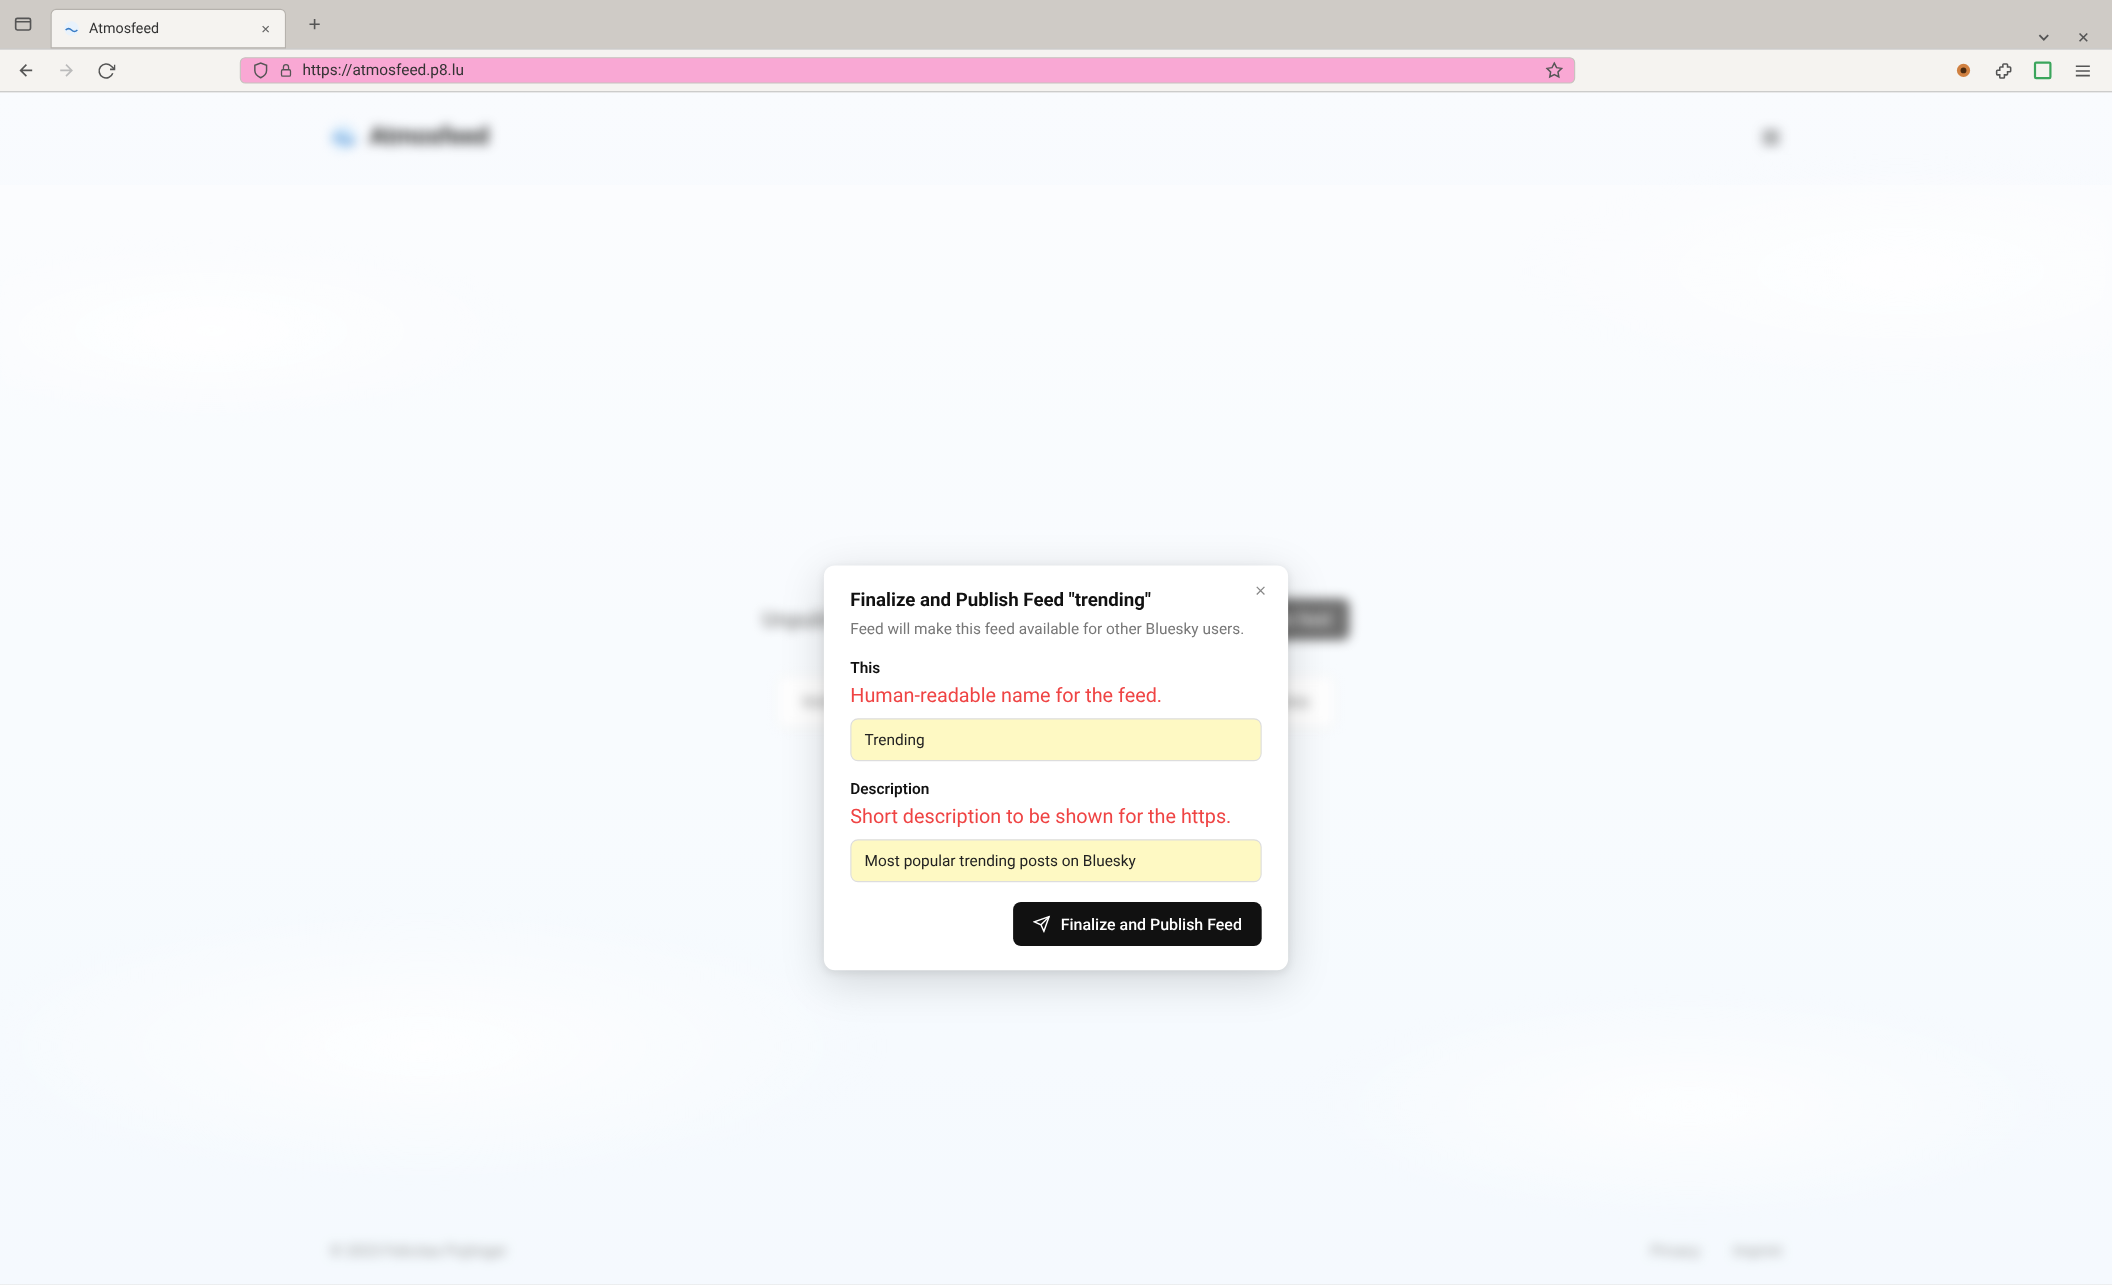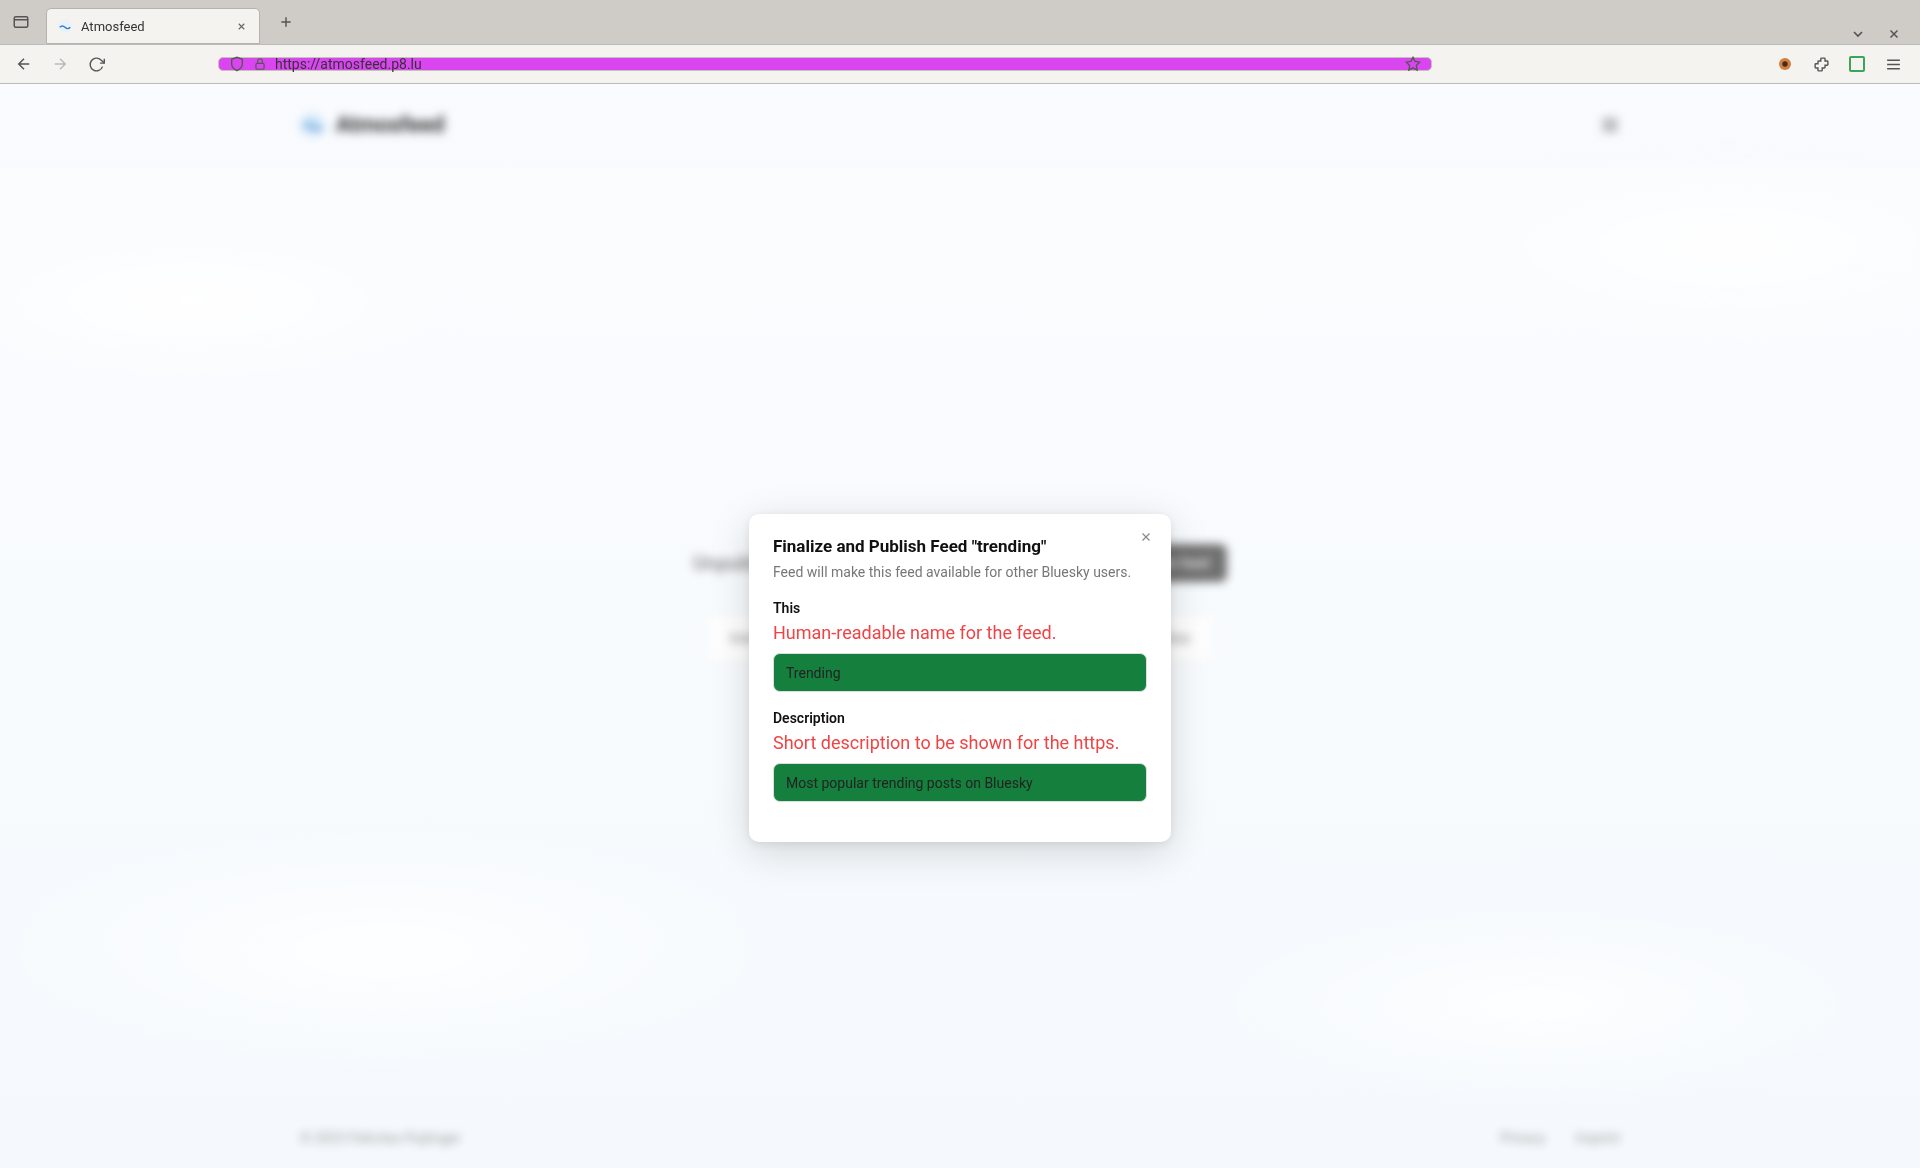--- a/index.html
+++ b/index.html
@@ -110,24 +110,24 @@
       display: flex;
       align-items: center;
       justify-content: center;
       color: #555;
     }
     .nav-btn.disabled {
       color: #bbb;
     }
     .address-bar {
       flex: 0.78;
-      height: 14px;
+      height: 24px;
       border: 1px solid #c5c2bd;
       border-radius: 5px;
-      background: #d946ef;
+      background: #f9a8d4;
       display: flex;
       align-items: center;
       padding: 0 10px;
       gap: 8px;
       margin-left: 100px;
     }
     .url {
       font-size: 14px;
       color: #333;
       flex: 1;
@@ -302,21 +302,21 @@
       margin-bottom: 10px;
     }
     .text-input {
       width: 100%;
       height: 39px;
       border: 1px solid #ddd;
       border-radius: 7px;
       padding: 0 12px;
       font-size: 14px;
       color: #222;
-      background: #15803d;
+      background: #fef9c3;
       margin-bottom: 18px;
       outline: none;
     }
     .text-input:last-of-type {
       margin-bottom: 18px;
     }
     .modal-actions {
       display: flex;
       justify-content: flex-end;
     }
@@ -489,15 +489,26 @@
       <p class="modal-subtitle">Feed will make this feed available for other Bluesky users.</p>
 
       <label class="field-label">This</label>
       <div class="field-hint">Human-readable name for the feed.</div>
       <input class="text-input" type="text" value="Trending" style="">
 
       <label class="field-label">Description</label>
       <div class="field-hint">Short description to be shown for the https.</div>
       <input class="text-input" type="text" value="Most popular trending posts on Bluesky" style="">
 
+      <div class="modal-actions">
+        <button class="publish-btn">
+          <span class="send-icon">
+            <svg width="16" height="16" viewBox="0 0 24 24" fill="none" stroke="currentColor" stroke-width="2">
+                <path d="M22 2L11 13"></path>
+                <path d="M22 2l-7 20-4-9-9-4 20-7z"></path>
+              </svg>
+          </span>
+          <span>Finalize and Publish Feed</span>
+        </button>
+      </div>
     </div>
   </div>
 </div>
 
 </body></html>

